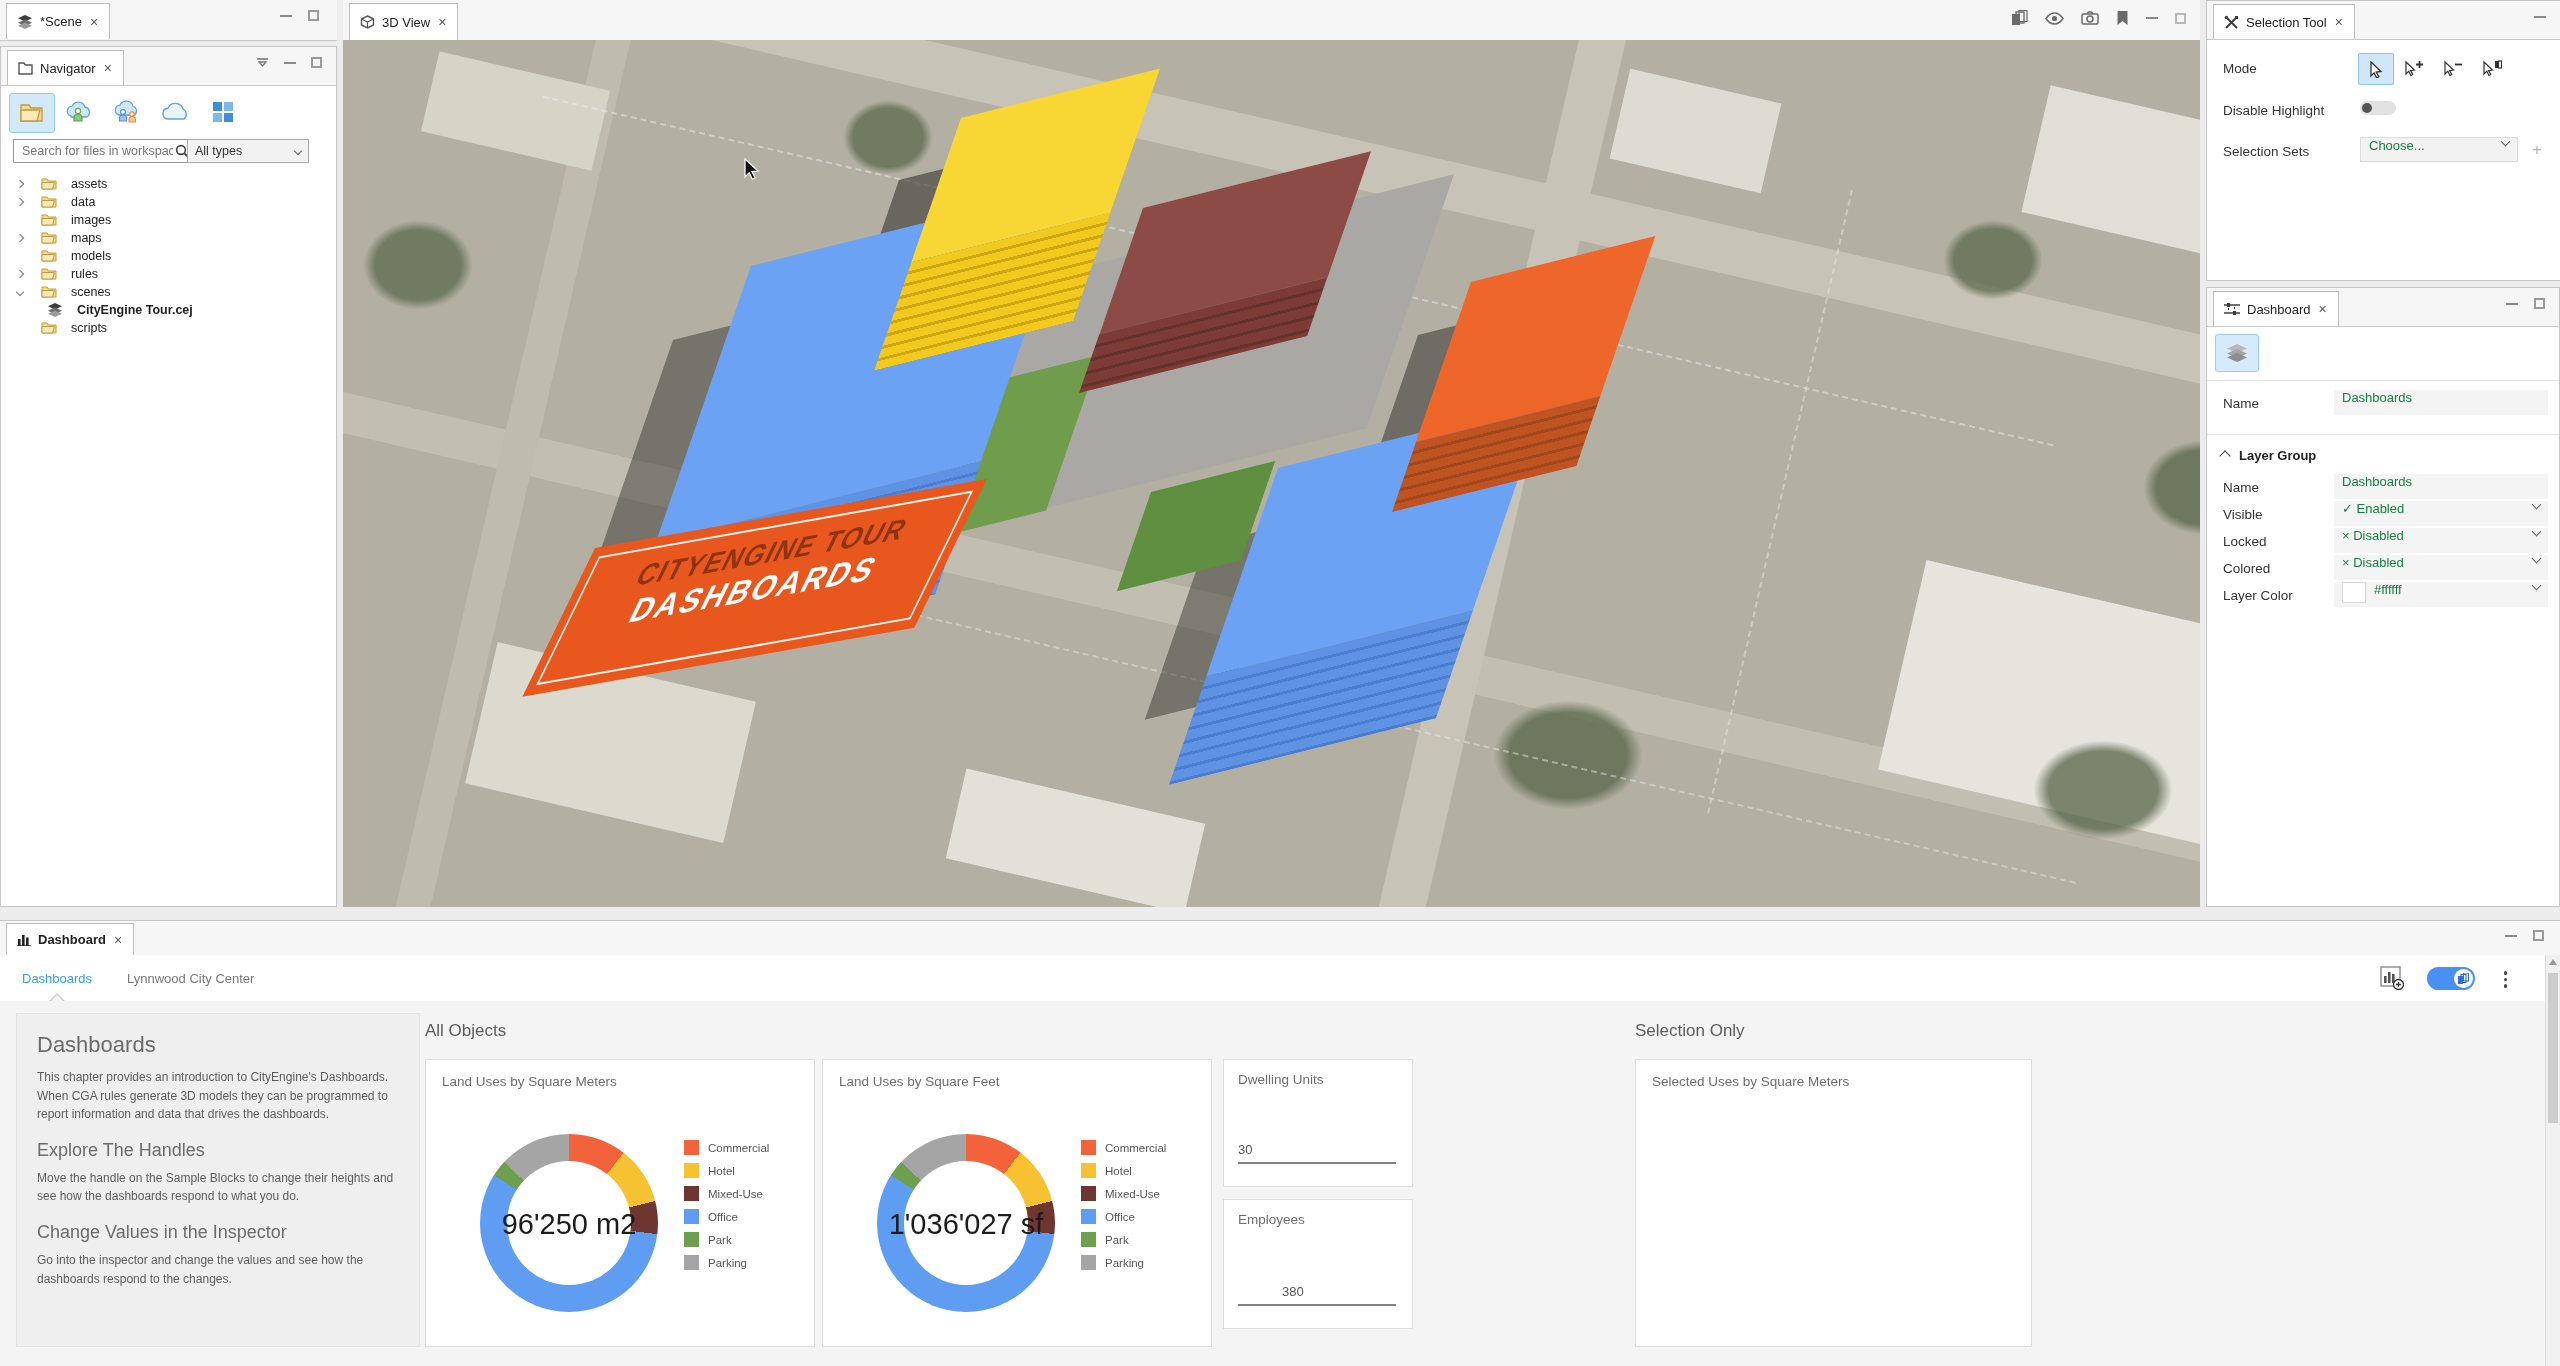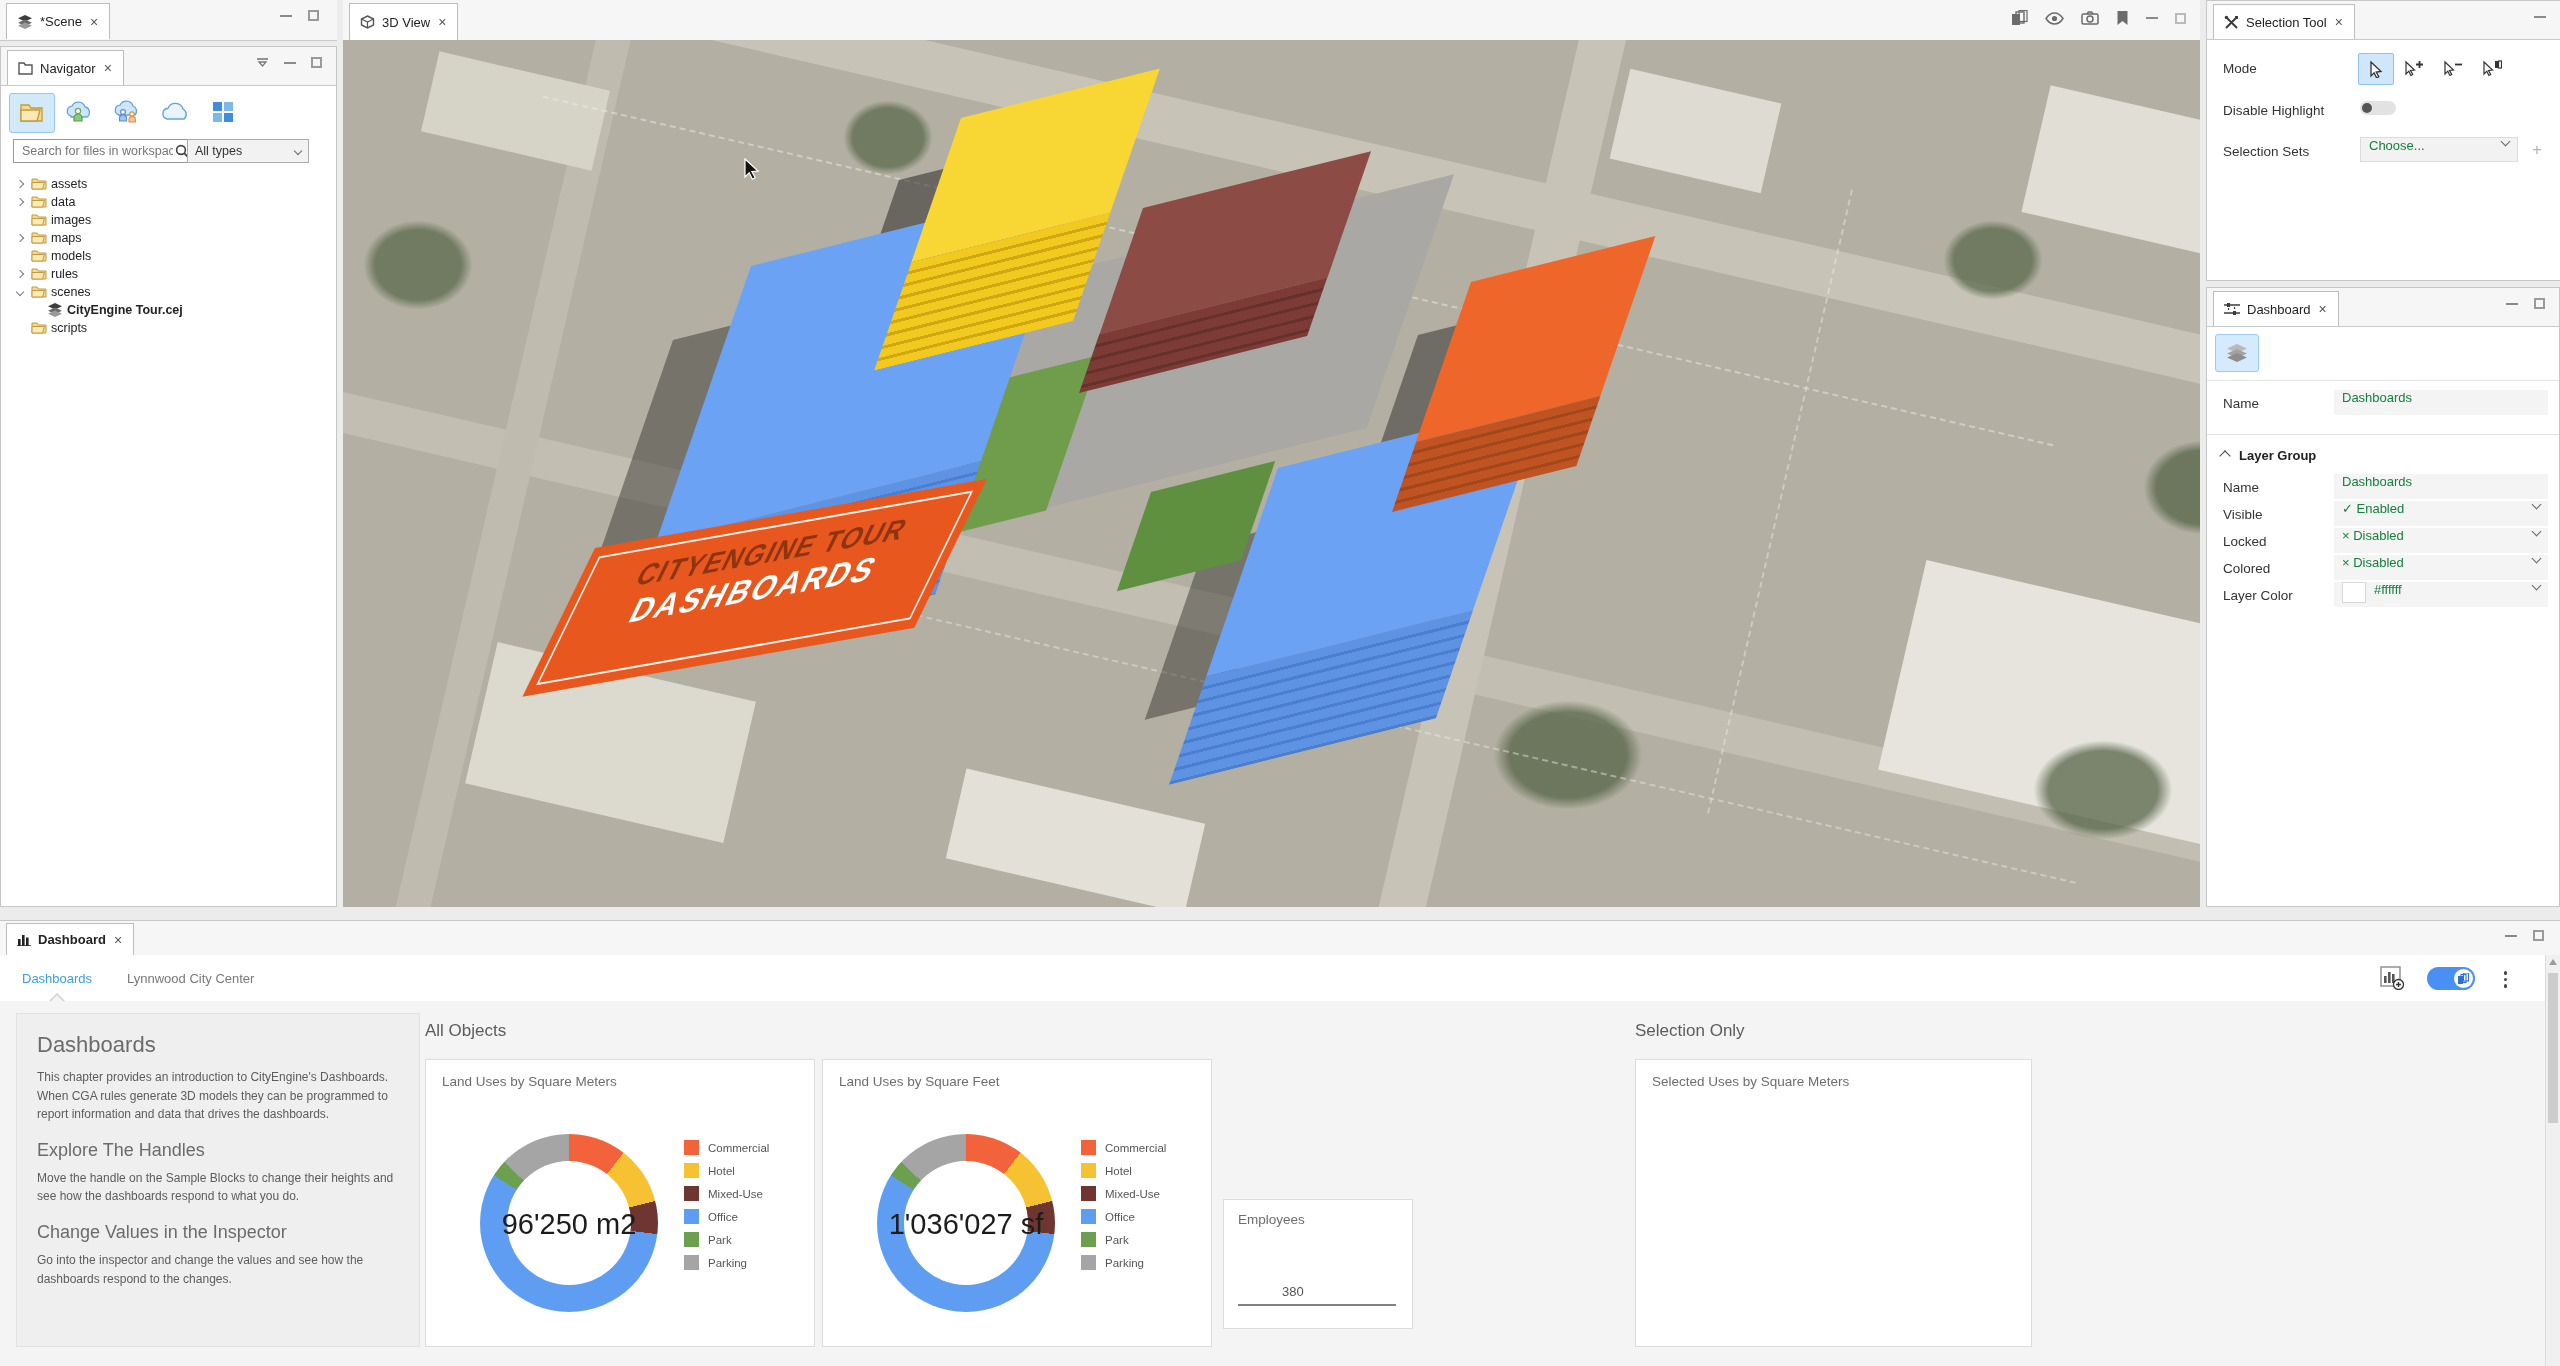--- a/index.html
+++ b/index.html
@@ -19,21 +19,21 @@
   .chev.r{transform:rotate(-45deg);}
   .chev.u{transform:rotate(225deg);}
   
   .toolbtn{position:absolute;width:44px;height:38px;border-radius:3px;display:flex;align-items:center;justify-content:center;}
   .toolbtn.sel{background:#d2e9fa;border:1px solid #94c8ef;}
   .searchbox{position:absolute;height:24px;border:1px solid #9a9a9a;background:#fff;box-sizing:border-box;
              display:flex;align-items:center;padding:0 4px 0 6px;}
   .searchbox input{border:none;outline:none;flex:1;font-size:12.5px;font-family:"Liberation Sans",sans-serif;color:#333;background:transparent;min-width:0;}
   .selectbox{position:absolute;height:24px;background:#f2f2f2;border:1px solid #ababab;box-sizing:border-box;
              display:flex;align-items:center;justify-content:space-between;padding:0 7px;font-size:12.5px;color:#333;}
-  .trow{display:flex;align-items:center;height:18px;gap:4px;padding-left:12px;}
+  .trow{display:flex;align-items:center;height:18px;gap:14px;padding-left:12px;}
   .trow .tw{width:14px;display:flex;justify-content:center;}
   .trow .tw .chev{width:5px;height:5px;border-color:#7a7a7a;}
   .tlabel{font-size:12.5px;color:#222;white-space:nowrap;}
   .tlabel.b{font-weight:bold;}
   
   #viewport{position:absolute;left:343px;top:40px;width:1857px;height:867px;overflow:hidden;background:#b3afa2;}
   .road,.roof,.lot{position:absolute;}
   .tree{position:absolute;border-radius:50%;opacity:.75;}
   .face-top{position:absolute;transform-origin:top left;}
   .bld{position:absolute;transform-origin:top left;}
@@ -603,20 +603,25 @@
               <span class="lsw" style="background: rgb(109, 160, 78);"></span>
               <span class="llbl">Park</span>
             </div>
           <div class="lrow">
               <span class="lsw" style="background: rgb(165, 165, 165);"></span>
               <span class="llbl">Parking</span>
             </div>
         </div>
       </div>
 
+      <div class="card" style="left:1223px;top:58px;width:190px;height:128px;">
+        <span class="ctitle" style="left:14px;top:12px;">Dwelling Units</span>
+        <span class="uval" style="top:82px;">30</span>
+        <div class="uline" style="top:102px;"></div>
+      </div>
 
       <div class="card" style="left:1223px;top:198px;width:190px;height:130px;">
         <span class="ctitle" style="left:14px;top:12px;">Employees</span>
         <span class="uval" style="top:84px;margin-left:44px;">380</span>
         <div class="uline" style="top:104px;"></div>
       </div>
 
       <div class="card" style="left:1635px;top:58px;width:397px;height:288px;">
         <span class="ctitle">Selected Uses by Square Meters</span>
       </div>

